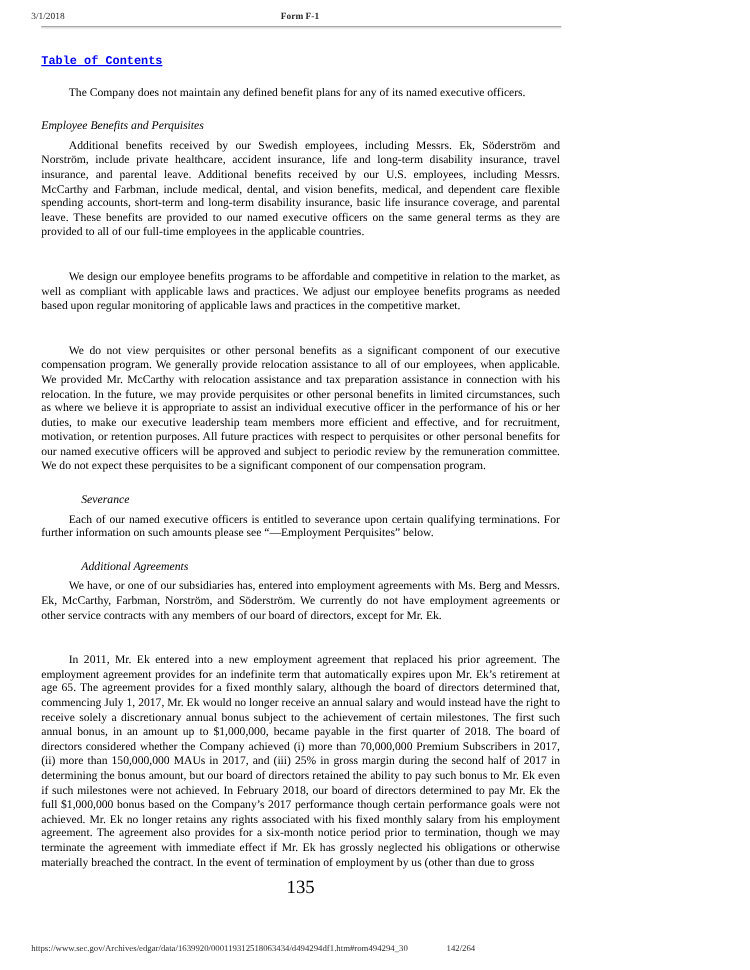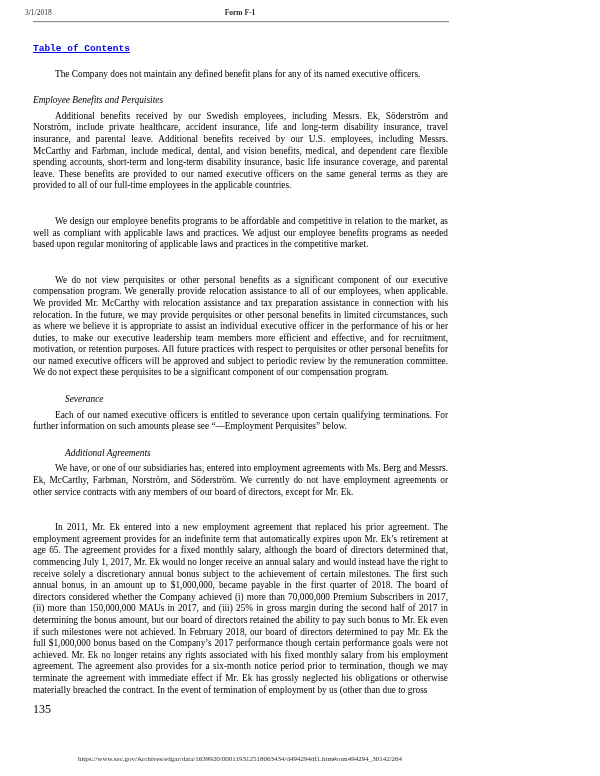--- a/index.html
+++ b/index.html
@@ -32,22 +32,23 @@
     margin: 21px 31px 0 33px;
     height: 0;
   }
 
   .print-footer {
     position: absolute;
     bottom: 13px; left: 25px; right: 25px;
     font-size: 7px;
     color: #2b2b2b;
     display: flex;
-    justify-content: center;
+    justify-content: flex-start;
     align-items: baseline;
+    gap: 31px;
   }
 
   
   .doc {
     margin: 0 32px 0 33px;
     text-align: justify;
     font-size: 9.3px;
     line-height: 11.6px;
   }
   .toc-link {
@@ -70,23 +71,23 @@
     font-size: 9.4px;
     font-weight: normal;
     font-style: italic;
     line-height: 11.6px;
     text-align: left;
   }
   .doc h3.bold { font-weight: normal; margin-left: 32px; }
   .doc h3 + p { margin-top: 4px; }
   .page-num {
     margin-top: 8px;
-    text-align: left;
+    text-align: center;
     text-indent: 0;
-    font-size: 12px;
+    font-size: 15px;
   }
 </style>
 </head>
 <body>
 
 <div class="page">
 
   <div class="print-header">
     <span class="date">3/1/2018</span>
     <span class="form">Form F-1</span>

